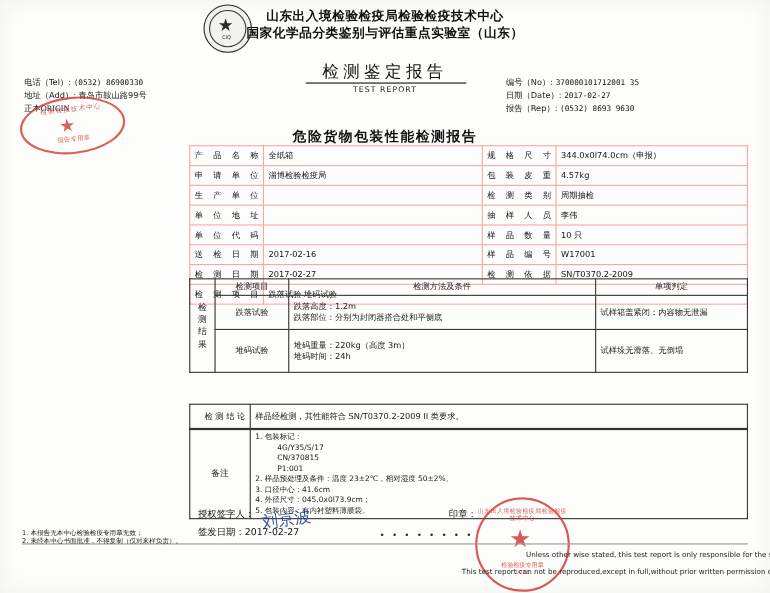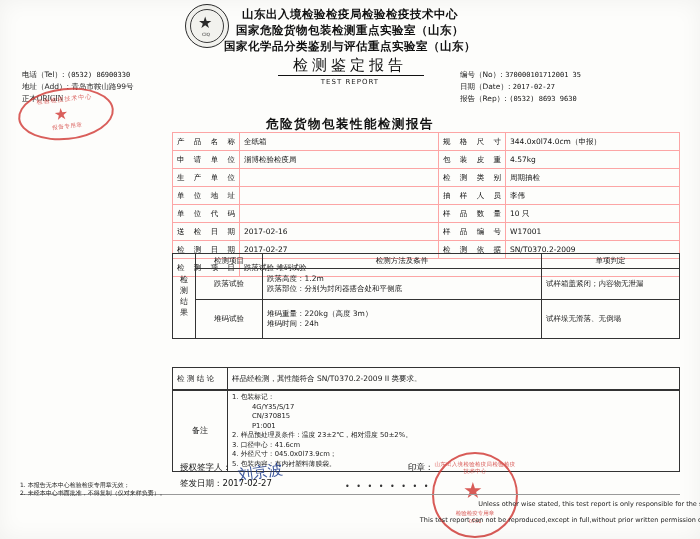--- a/index.html
+++ b/index.html
@@ -170,21 +170,20 @@
 
   <div class="emblem">
     <div class="ring"></div>
     <div class="ring2"></div>
     <div class="star">★</div>
     <div class="txt">CIQ</div>
   </div>
 
   <div class="hdr">
     <div class="hdr-line">山东出入境检验检疫局检验检疫技术中心</div>
-    <div class="hdr-line">国家危险货物包装检测重点实验室（山东）</div>
     <div class="hdr-line">国家化学品分类鉴别与评估重点实验室（山东）</div>
   </div>
 
   <div class="title-main">检测鉴定报告</div>
   <div class="title-underline"></div>
   <div class="title-en">TEST REPORT</div>
 
   <div class="meta meta-l1">
     <span>电话（Tel）:</span>
     <span class="val">(0532) 86900330</span>
@@ -293,21 +292,21 @@
         <td style="white-space:pre-line;height:34px">堆码重量：220kg（高度 3m）
 堆码时间：24h</td>
         <td style="white-space:pre-line">试样垛无滑落、无倒塌</td>
       </tr>
     </tbody>
   </table>
 
   <table class="sec" style="top:367px">
     <tbody>
       <tr>
-        <td style="width:46px;text-align:left">检 测 结 论</td>
+        <td style="width:46px;text-align:right">检 测 结 论</td>
         <td style="height:18px">样品经检测，其性能符合 SN/T0370.2-2009 II 类要求。</td>
       </tr>
     </tbody>
   </table>
 
   <table class="sec" style="top:389px">
     <tbody>
       <tr>
         <td class="vlabel" style="width:46px">备注</td>
         <td style="height:56px;vertical-align:top;padding-top:3px">

